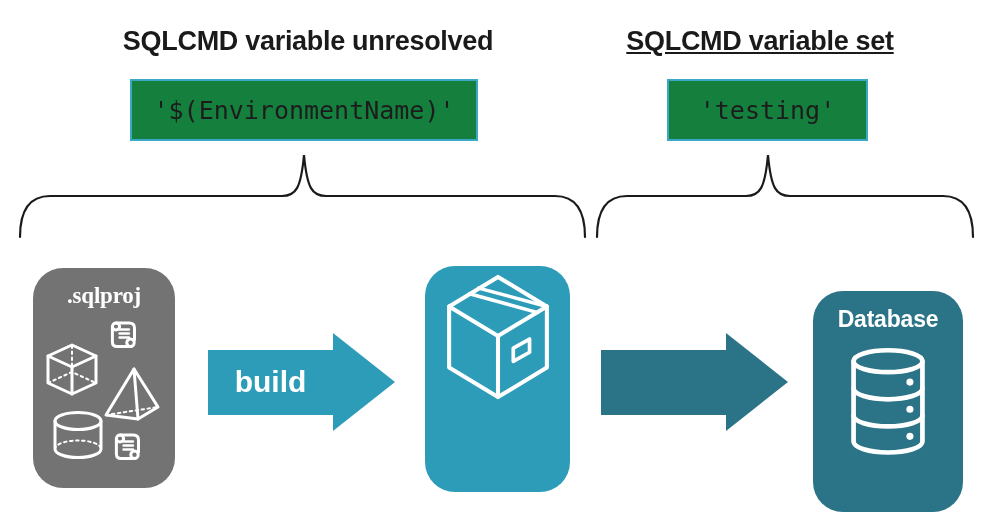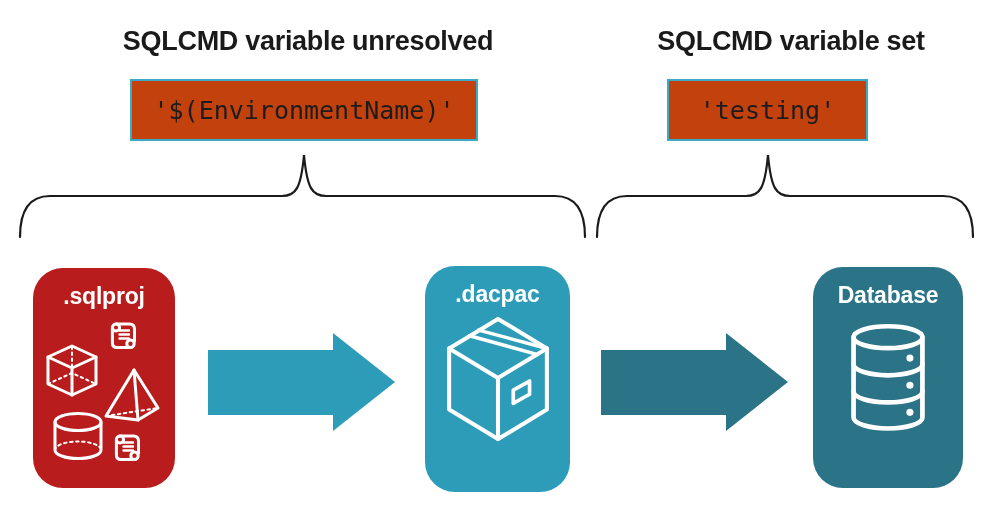--- a/index.html
+++ b/index.html
@@ -5,24 +5,24 @@
   html,body{margin:0;padding:0;background:#ffffff;}
   #canvas{
     position:relative;width:1000px;height:522px;background:#ffffff;
     font-family:"Liberation Sans",sans-serif;overflow:hidden;padding-left:45px;
   }
   .heading{
     position:absolute;top:26px;width:400px;text-align:center;
     font-size:27px;font-weight:800;color:#1a1a1a;letter-spacing:-0.3px;
   }
   #h-left{left:108px;}
-  #h-right{left:591px;}
+  #h-right{left:560px;text-decoration:underline;}
   .valuebox{
     position:absolute;top:79px;height:62px;box-sizing:border-box;
-    border:2px solid #0f172a;background:#c2410c;
+    border:2px solid #0f172a;background:#15803d;
     display:flex;align-items:center;justify-content:center;
   }
   #vb-left{left:130px;width:348px;}
   #vb-right{left:667px;width:201px;align-items:center;}
   .valuebox code{
     font-family:"DejaVu Sans Mono","Liberation Mono",monospace;
     font-size:25px;color:#1c1c1c;white-space:pre;
   }
   #braces{position:absolute;left:0;top:145px;width:1000px;height:100px;}
   #braces path{fill:none;stroke-width:2.2;stroke-linecap:round;}
@@ -62,21 +62,21 @@
     <code>'testing'</code>
   </div>
 
   <svg id="braces" viewBox="0 0 1000 100" xmlns="http://www.w3.org/2000/svg">
     <path d="M20,92 C20,70 26,51 50,51 L282,51 C296,51 301,43 304,10
              C307,43 312,51 326,51 L555,51 C579,51 585,70 585,92" style="stroke: rgb(26, 26, 26);"></path>
     <path d="M597,92 C597,70 603,51 627,51 L746,51 C760,51 765,43 768,10
              C771,43 776,51 790,51 L943,51 C967,51 973,70 973,92" style="stroke: rgb(26, 26, 26);"></path>
   </svg>
 
-  <div class="card" id="card-sqlproj" style="background-color: #b91c1c;">
+  <div class="card" id="card-sqlproj" style="background-color: #737373; font-family: Liberation Serif, serif;">
     <div class="card-label">.sqlproj</div>
     <svg class="icon" width="120" height="150" viewBox="0 0 120 150" stroke-width="3">
       <g transform="translate(64,4)">
         <circle cx="8" cy="7.5" r="3.6"></circle>
         <path d="M8,3.9 H21.5 Q26.5,3.9 26.5,9 V21"></path>
         <path d="M4.4,7.5 V23 Q4.4,27.5 9,27.5 H20"></path>
         <circle cx="22.5" cy="23.8" r="3.7"></circle>
         <path d="M11.5,10.5 H21 M11.5,14.5 H21 M11.5,18.5 H21" stroke-width="2.4"></path>
       </g>
       <g transform="translate(2,28)">
@@ -100,36 +100,36 @@
         <path d="M4.4,7.5 V23 Q4.4,27.5 9,27.5 H20"></path>
         <circle cx="22.5" cy="23.8" r="3.7"></circle>
         <path d="M11.5,10.5 H21 M11.5,14.5 H21 M11.5,18.5 H21" stroke-width="2.4"></path>
       </g>
     </svg>
   </div>
 
   <svg class="arrow" id="arrow-build" viewBox="0 0 192 104" xmlns="http://www.w3.org/2000/svg">
     <polygon points="3,20 128,20 128,3 190,52 128,101 128,85 3,85" style="fill: rgb(45, 156, 184);"></polygon>
   </svg>
+  <div class="arrow-label" id="label-build">build</div>
 
   <div class="card" id="card-dacpac" style="background-color: rgb(45, 156, 184);">
-    <div class="card-label">.dacpac</div>
     <svg class="icon" width="112" height="130" viewBox="0 0 110 124" stroke-width="4">
       <path d="M55,3 L103,32 L103,92 L55,121 L7,92 L7,32 Z"></path>
       <path d="M7,32 L55,61 L103,32 M55,61 V121"></path>
       <path d="M36,14 L103,32 M27,19.5 L94,38" stroke-width="3.4"></path>
       <path d="M70,73 L86,64 L86,77 L70,86 Z" stroke-width="3.6"></path>
     </svg>
   </div>
 
   <svg class="arrow" id="arrow-deploy" viewBox="0 0 192 104" xmlns="http://www.w3.org/2000/svg">
     <polygon points="3,20 128,20 128,3 190,52 128,101 128,85 3,85" style="fill: rgb(43, 115, 134);"></polygon>
   </svg>
 
-  <div class="card" id="card-database" style="background-color: rgb(43, 115, 134);">
+  <div class="card" id="card-database" style="background-color: rgb(43, 115, 134); margin-top: 24px;">
     <div class="card-label">Database</div>
     <svg class="icon" width="96" height="118" viewBox="0 0 92 112" stroke-width="4.5" style="margin-top:12px;">
       <ellipse cx="46" cy="15" rx="33" ry="10.5"></ellipse>
       <path d="M13,15 V92 A33,10.5 0 0 0 79,92 V15"></path>
       <path d="M13,41 A33,10.5 0 0 0 79,41"></path>
       <path d="M13,67 A33,10.5 0 0 0 79,67"></path>
       <circle class="dot" cx="67" cy="35" r="3.4"></circle>
       <circle class="dot" cx="67" cy="61" r="3.4"></circle>
       <circle class="dot" cx="67" cy="87" r="3.4"></circle>
     </svg>

